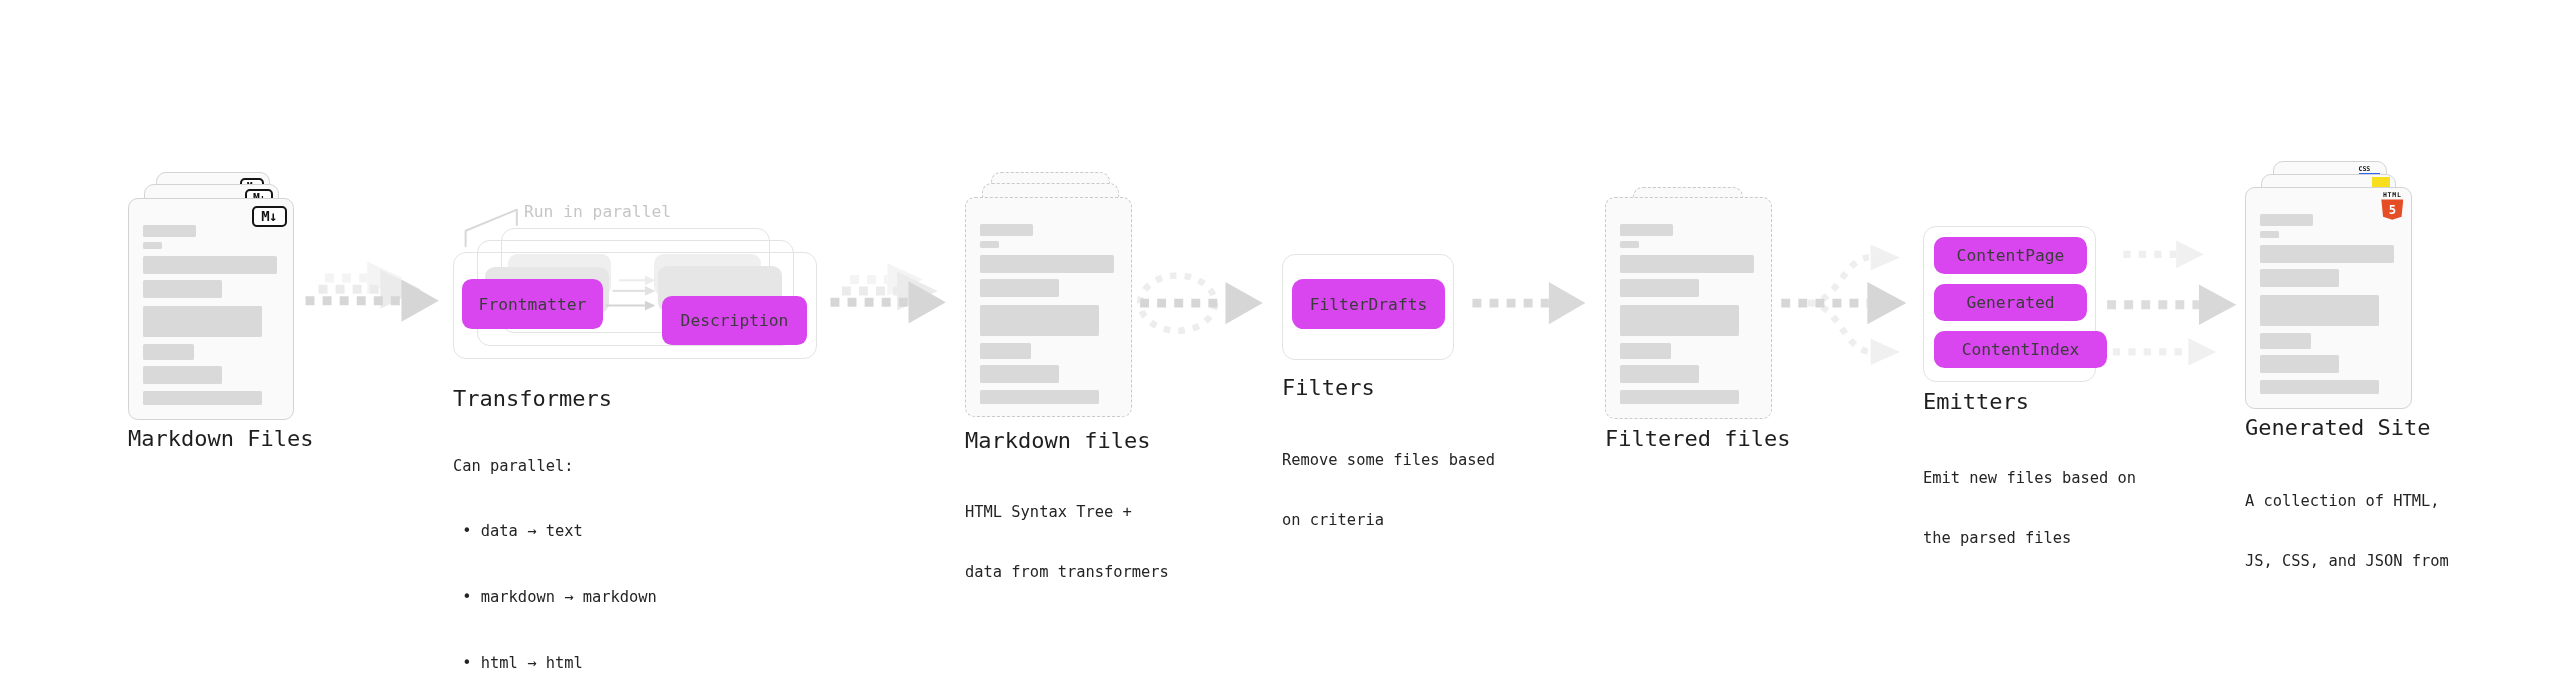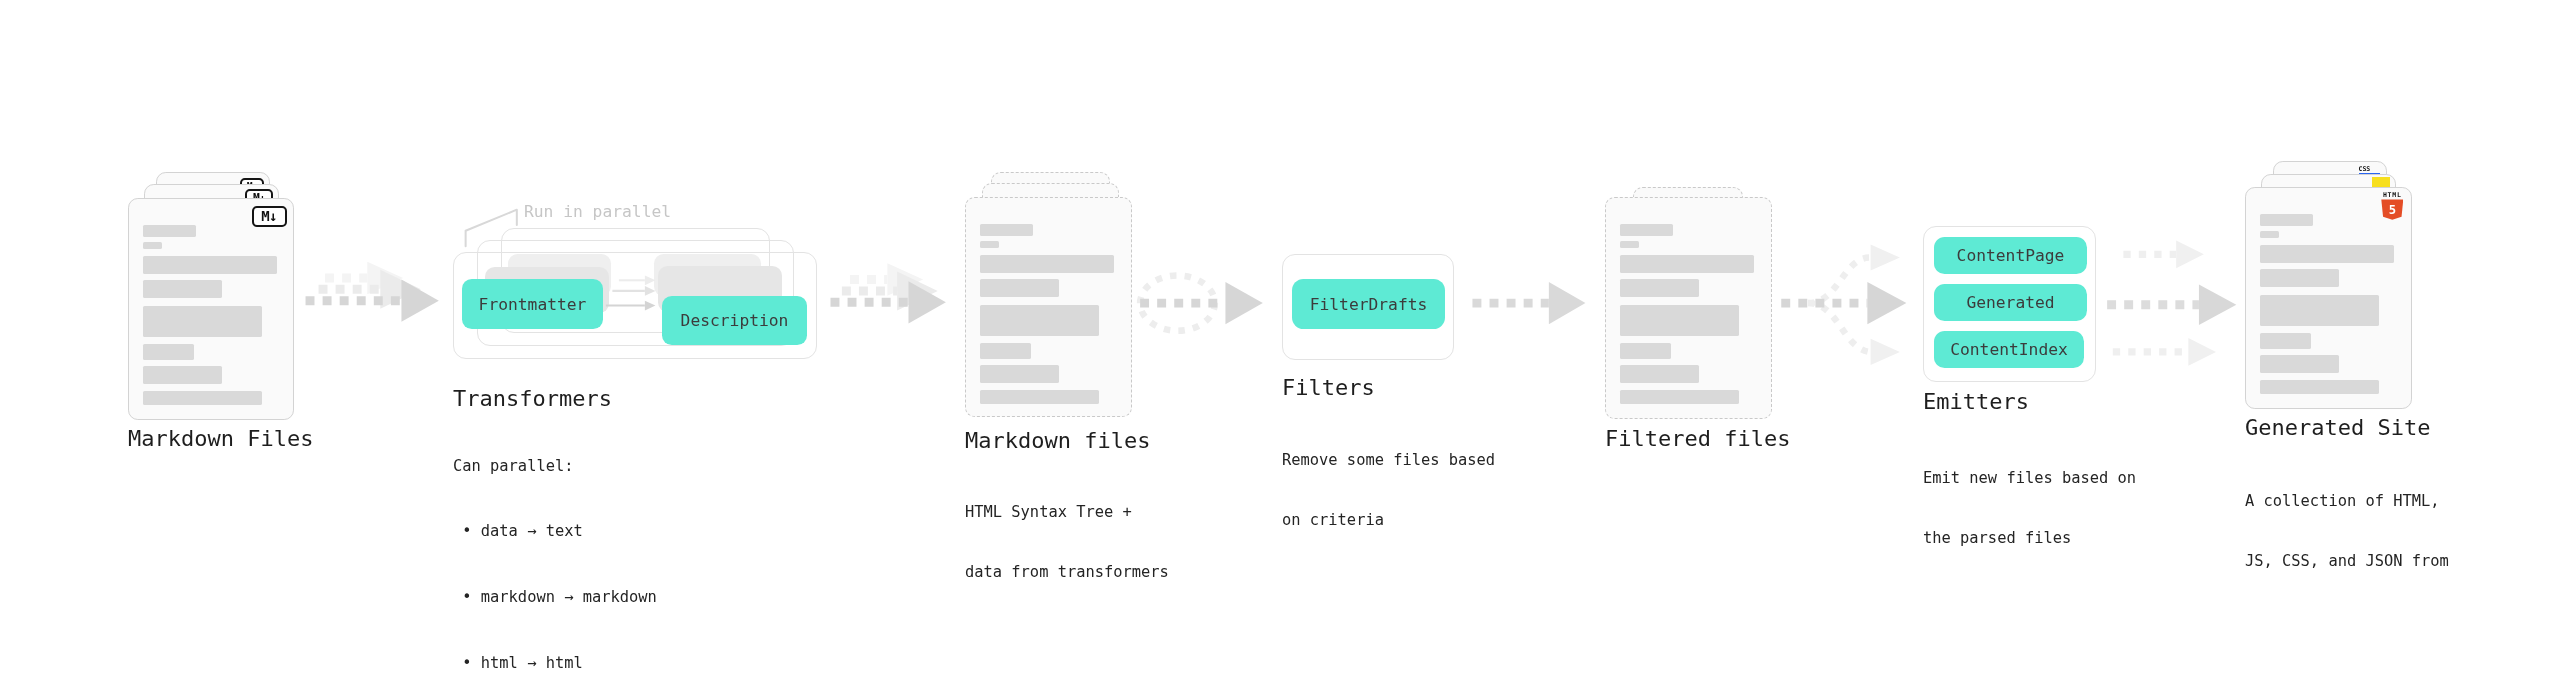--- a/index.html
+++ b/index.html
@@ -14,21 +14,21 @@
   .b3{top:57px;width:134px;height:18px}
   .b4{top:81px;width:79px;height:18px}
   .b5{top:107px;width:119px;height:31px}
   .b6{top:145px;width:51px;height:16.3px}
   .b7{top:167px;width:79px;height:18px}
   .b8{top:192px;width:119px;height:14px}
   .heading{position:absolute;font-size:22px;line-height:1.15;color:#1e1e1e;white-space:pre}
   .desc{position:absolute;font-size:15.4px;line-height:1.28;color:#242424;white-space:pre}
   .desc.loose{line-height:1.42}
   .obox{position:absolute;border:1.6px solid #e3e3e3;border-radius:13px;box-sizing:border-box;background:transparent}
-  .pill{position:absolute;background:#5eead4;border-radius:9.8px;display:flex;align-items:center;
+  .pill{position:absolute;background:#d946ef;border-radius:9.8px;display:flex;align-items:center;
         justify-content:center;font-size:16.3px;color:#3c3c3c;white-space:pre}
   .ghost{position:absolute;border-radius:9.8px}
   .g2{background:#e6e6e6}
   .g3{background:#efefef}
   .annot{position:absolute;font-size:16.3px;color:#c6c6c6;white-space:pre}
   .md-badge{position:absolute;background:#fff;border:2.4px solid #151515;border-radius:4.9px;color:#111;
             display:flex;align-items:center;justify-content:center;font-weight:bold;box-sizing:border-box}
   .mdb-front{right:6.5px;top:6.5px;width:35px;height:21px;font-size:14px;letter-spacing:-0.8px}
   .mdb-mid{right:4.9px;top:4.1px;width:28px;height:18.7px;font-size:11.4px;letter-spacing:-0.8px;border-width:2px}
   .mdb-back{right:4.9px;top:4.9px;width:24.4px;height:17px;font-size:9.8px;letter-spacing:-0.8px;border-width:2px}
@@ -201,21 +201,21 @@
         <div class="skel b8"></div>
       </div>
     </div>
     <div class="heading" style="left:1605px;top:426px">Filtered files</div>
   </div>
 
   <div>
     <div class="obox" style="left:1923px;top:226px;width:173px;height:156px"></div>
     <div class="pill" style="left:1934px;top:237px;width:153px;height:37px;border-radius:10.6px">ContentPage</div>
     <div class="pill" style="left:1934px;top:284px;width:153px;height:37px;border-radius:10.6px">Generated</div>
-    <div class="pill" style="left:1934px;top:331px;width:150px;height:37px;border-radius:10.6px">ContentIndex</div>
+    <div class="pill" style="left:1934px;top:331px;width:173px;height:37px;border-radius:10.6px">ContentIndex</div>
     <div class="heading" style="left:1923px;top:389px">Emitters</div>
     <div class="desc" style="left:1923px;top:430px">
       <div>Emit new files based on</div>
       <div>the parsed files</div>
     </div>
   </div>
 
   <div>
     <div class="card" style="left:2273px;top:161px;width:114px;height:49px">
       <div class="css-badge">

